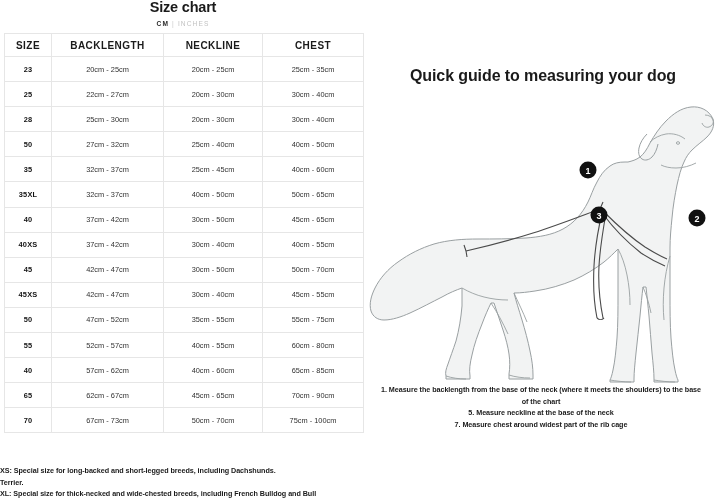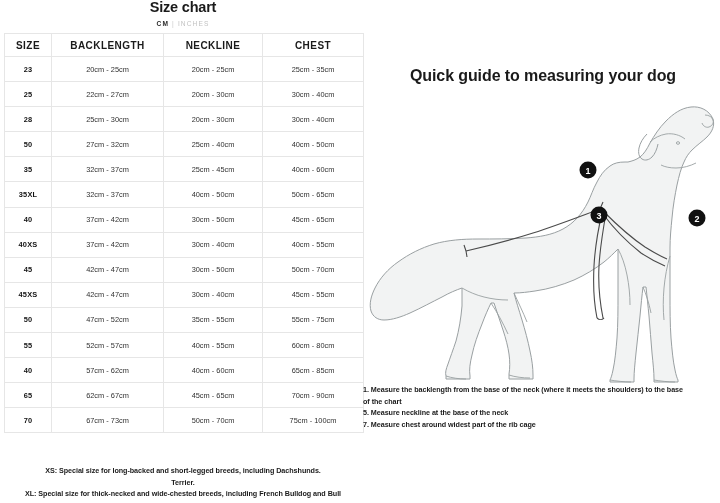--- a/index.html
+++ b/index.html
@@ -54,21 +54,21 @@
   #size-table td{
     height:24.1px;
     font-size:7.4px;color:#303030;font-weight:normal;
   }
   #size-table td.sz{
     font-weight:bold;color:#111;font-size:7.4px;letter-spacing:0.2px;border-radius:7px;
   }
 
   #table-notes{
     position:absolute;left:0;top:465px;width:366px;
-    text-align:center;
+    text-align:left;
     font-size:7.2px;font-weight:bold;line-height:11.6px;
     color:#1a1a1a;
     letter-spacing:-0.05px;
   }
 
   
   #right-panel{
     position:absolute;left:366px;top:0;width:354px;height:503px;
   }
   #guide-title{
@@ -82,21 +82,21 @@
   }
   #dog-figure svg{display:block;width:354px;height:290px;}
 
   .marker-num{
     font-family:"Liberation Sans", sans-serif;
     font-size:9px;font-weight:bold;fill:#ffffff;
   }
 
   #guide-steps{
     position:absolute;left:-5px;top:384px;width:360px;
-    text-align:left;
+    text-align:center;
     font-size:7.2px;font-weight:bold;line-height:11.7px;
     color:#1a1a1a;letter-spacing:-0.05px;
   }
   #guide-steps div{padding:0 2px;}
 </style>
 </head>
 <body>
 
 <div id="page">
 

